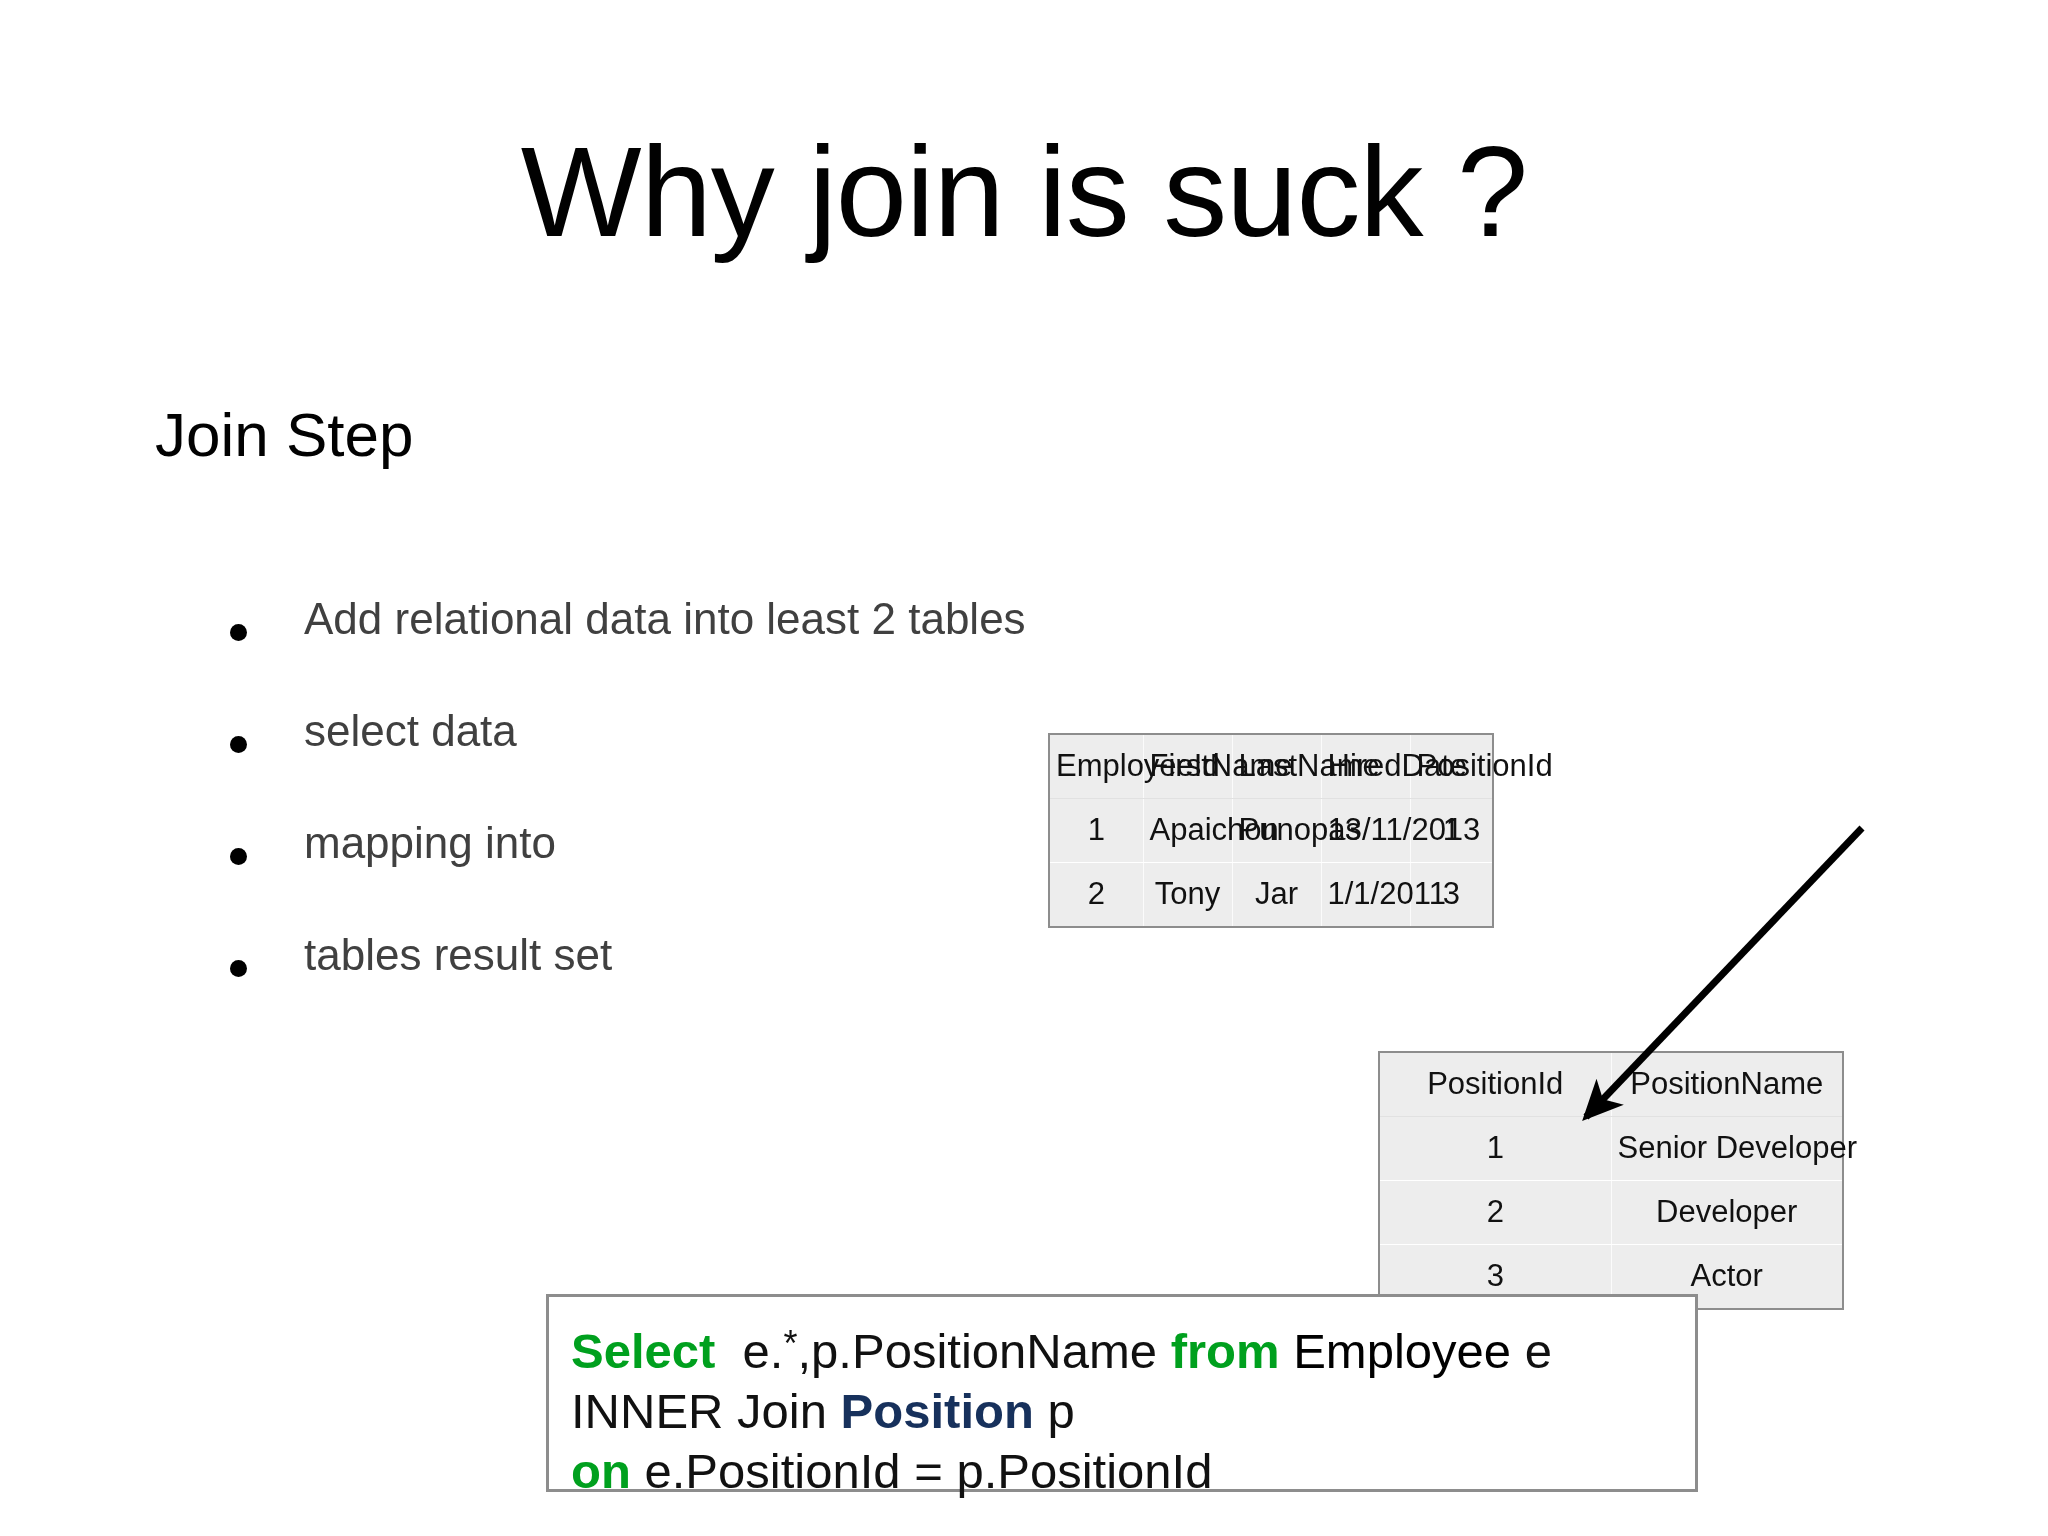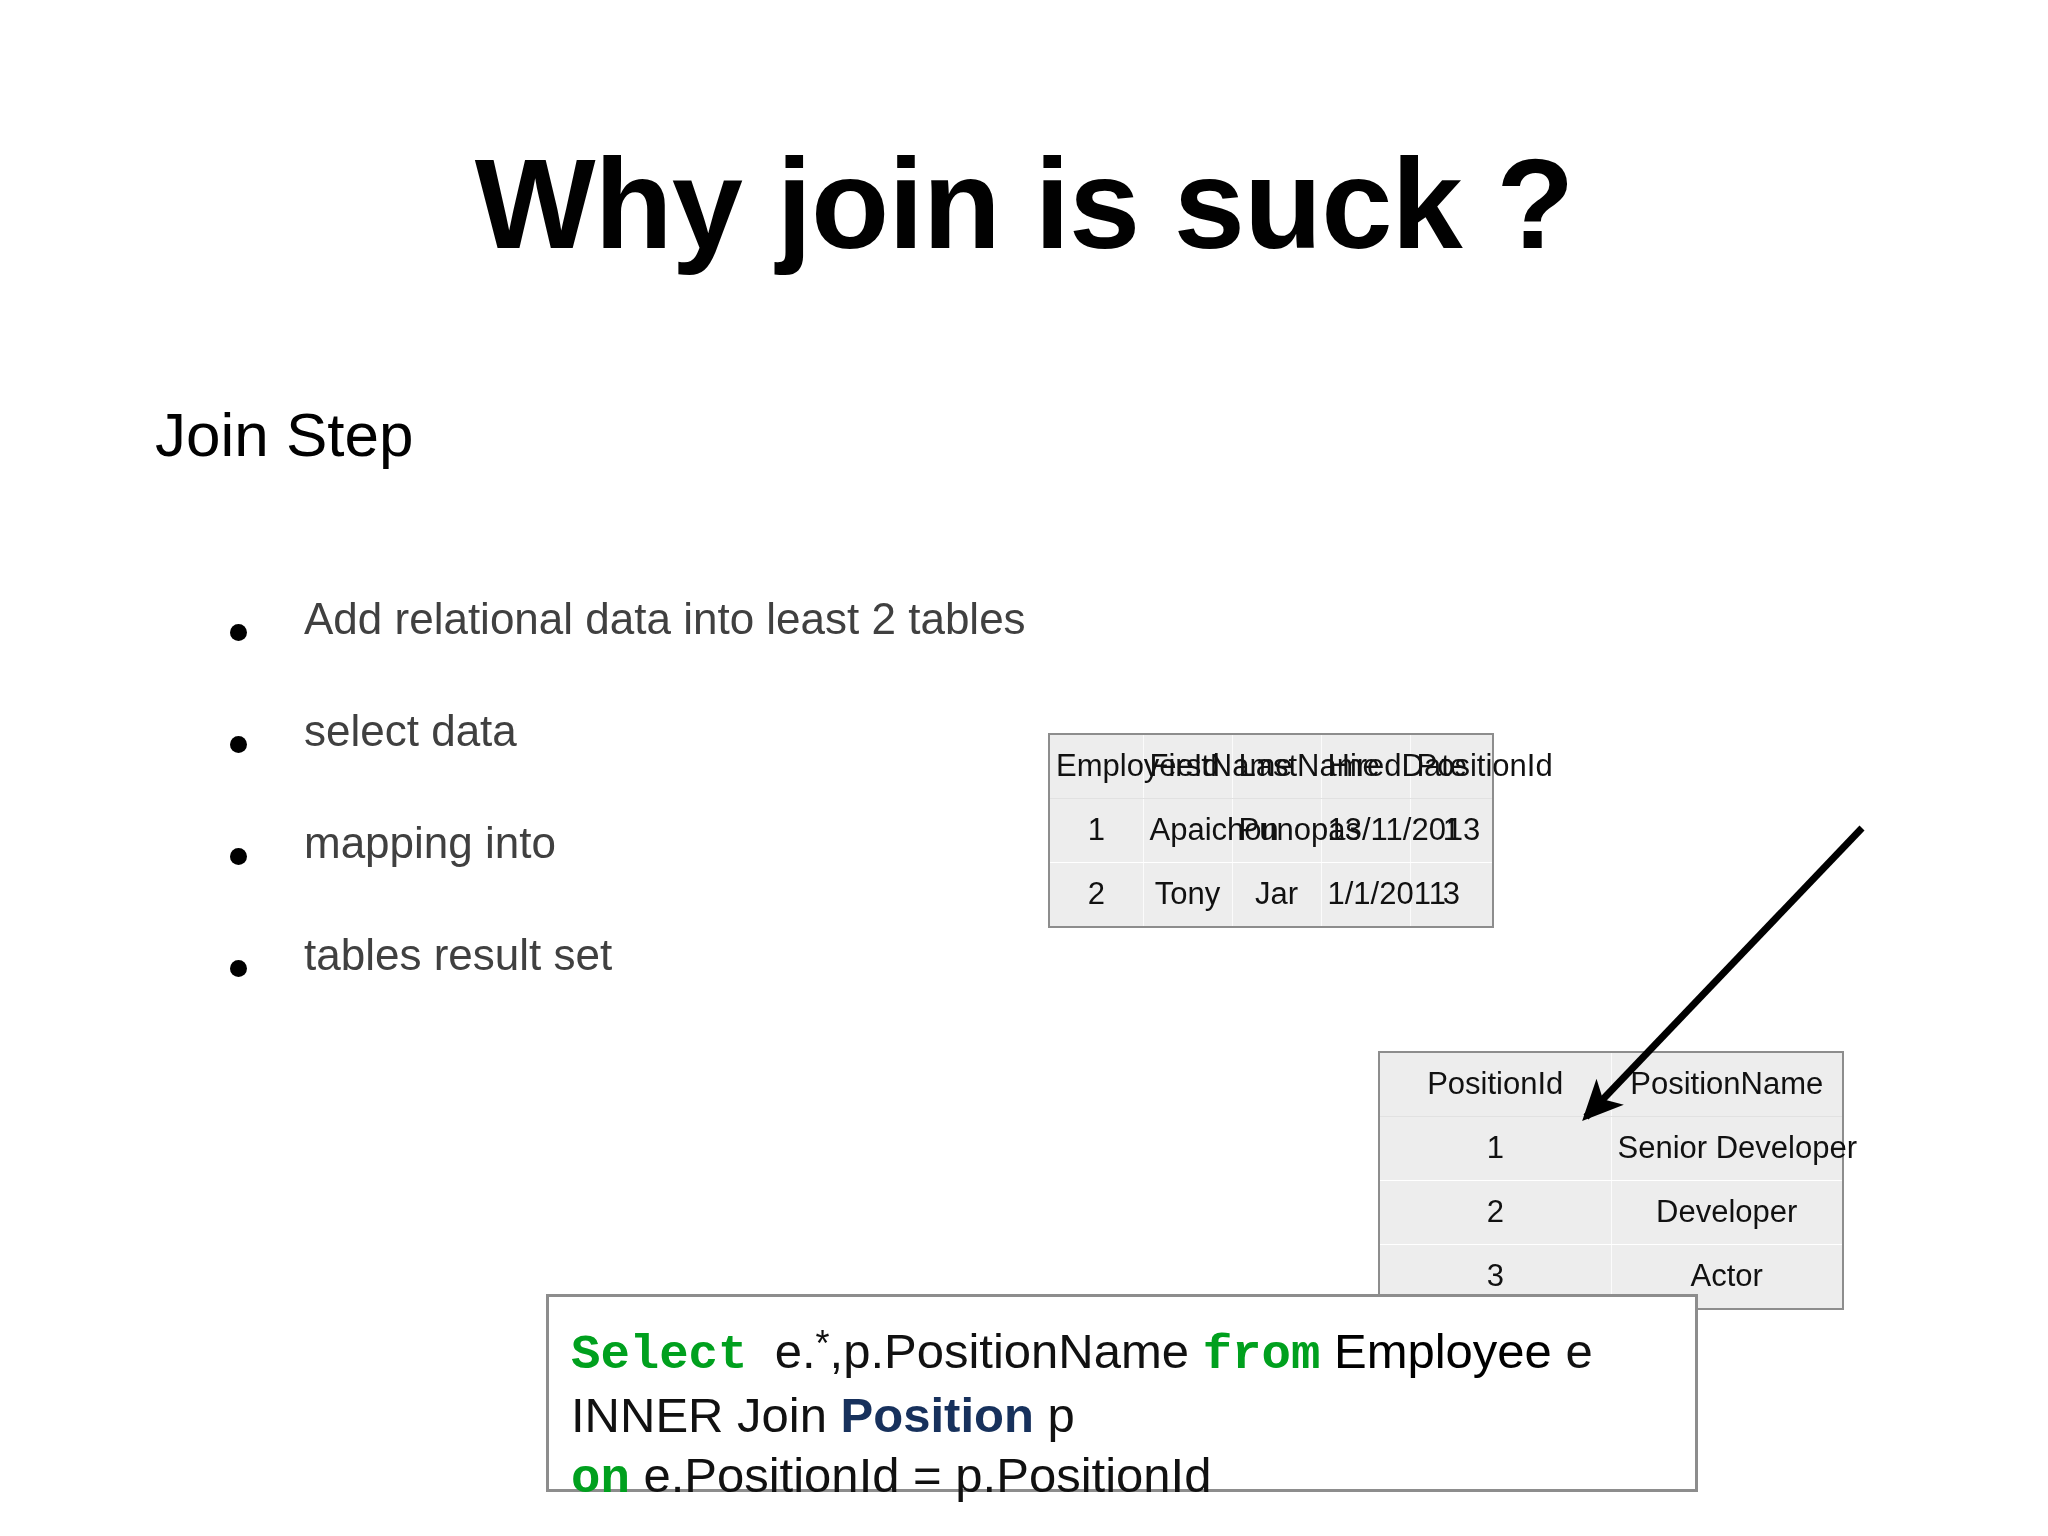--- a/index.html
+++ b/index.html
@@ -25,25 +25,24 @@
 
   
   .slide-title {
     position: absolute;
     left: 0;
     right: 0;
     top: 128px;
     text-align: center;
     font-size: 128px;
     line-height: 1.0;
-    font-weight: 700;
+    font-weight: 400;
     letter-spacing: -1px;
     color: #010101;
     white-space: nowrap;
-    margin-top: 12px;
   }
 
   
   .section-heading {
     position: absolute;
     left: 155px;
     top: 404px;
     font-size: 62px;
     line-height: 1.0;
     font-weight: 400;
@@ -148,21 +147,21 @@
     background: #ffffff;
     box-sizing: border-box;
     padding: 17px 0 0 22px;
   }
   .sql-line {
     font-size: 49px;
     line-height: 60px;
     color: #111111;
     white-space: nowrap;
   }
-  .kw-green { color: #00a01e; font-weight: bold; font-family: Liberation Mono, monospace; }
+  .kw-green { color: #00a01e; font-weight: bold; }
   .kw-black { color: #000000; font-weight: normal; }
   .kw-navy  { color: #17315c; font-weight: bold; }
   .sql-plain { color: #111111; font-weight: 400; }
   .sql-star { font-size: 36px; vertical-align: 12px; }
 </style>
 </head>
 <body>
 
 <div class="slide">
 

